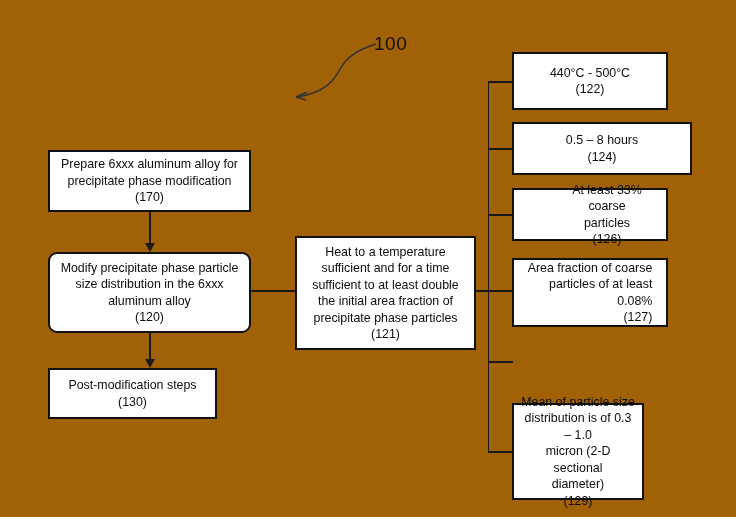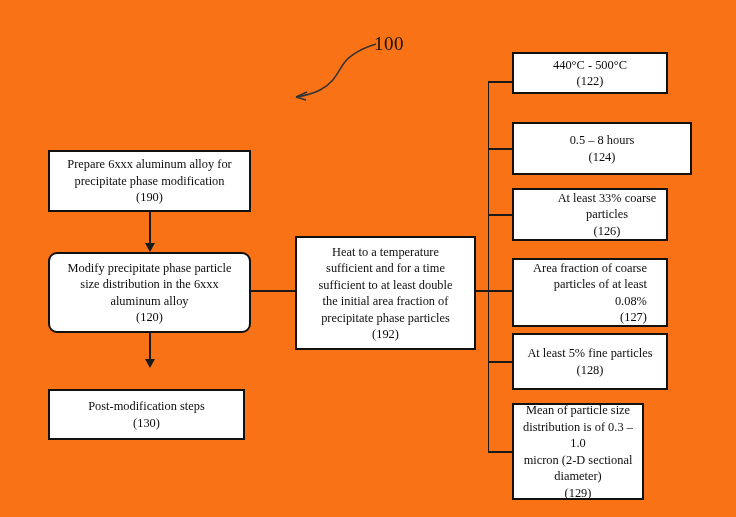--- a/index.html
+++ b/index.html
@@ -4,23 +4,23 @@
 <style>
   html, body {
     margin: 0;
     padding: 0;
     background: #ffffff;
   }
   #page {
     position: relative;
     width: 736px;
     height: 517px;
-    background: #f97316;
+    background: #a16207;
     overflow: hidden;
-    font-family: Liberation Serif, serif;
+    font-family: Liberation Sans, sans-serif;
     color: #0d0d0d;
   }
 
   .box {
     position: absolute;
     box-sizing: border-box;
     border: 2.5px solid #111111;
     background: #ffffff;
     display: flex;
     align-items: center;
@@ -31,27 +31,27 @@
     padding: 2px 6px;
   }
   .box .txt {
     display: block;
     white-space: pre-line;
   }
 
   
   #box-110 { left: 48px;  top: 150px; width: 203px; height: 62px; }
   #box-120 { left: 48px;  top: 252px; width: 203px; height: 81px; border-radius: 9px; }
-  #box-130 { left: 48px;  top: 368px; width: 197px; height: 51px; margin-top: 21px; }
+  #box-130 { left: 48px;  top: 368px; width: 169px; height: 51px; }
 
   
   #box-121 { left: 295px; top: 236px; width: 181px; height: 114px; }
 
   
-  #box-122 { left: 512px; top: 52px;  width: 156px; height: 42px; }
+  #box-122 { left: 512px; top: 52px;  width: 156px; height: 58px; }
   #box-124 { left: 512px; top: 122px; width: 180px; height: 53px; }
   #box-126 { left: 512px; top: 188px; width: 156px; height: 53px; padding-left: 40px; }
   #box-127 { left: 512px; top: 258px; width: 156px; height: 69px; text-align: right; }
   #box-128 { left: 512px; top: 333px; width: 156px; height: 57px; }
   #box-129 { left: 512px; top: 403px; width: 132px; height: 97px; }
 
   
   .vline { position: absolute; background: #1a1a1a; width: 1.6px; }
   .hline { position: absolute; background: #1a1a1a; height: 1.6px; }
 
@@ -106,21 +106,21 @@
 
   <div id="ref-100">100</div>
   <svg id="leader-100" viewBox="0 0 92 62" xmlns="http://www.w3.org/2000/svg">
     <path d="M90,4 C74,9 62,16 56,26 C50,36 46,44 34,50 C26,54 18,56 10,57" fill="none" stroke="#333333" stroke-width="1.5"></path>
     <path d="M10,57 L21,52 M10,57 L20,60" fill="none" stroke="#333333" stroke-width="1.5"></path>
   </svg>
 
   <div class="box" id="box-110">
     <span class="txt">Prepare 6xxx aluminum alloy for
 precipitate phase modification
-(190)</span>
+(170)</span>
   </div>
 
   <div class="vline" id="arrow-110-120"></div>
   <div class="arrowhead" id="ah-110-120"></div>
 
   <div class="box" id="box-120">
     <span class="txt">Modify precipitate phase particle
 size distribution in the 6xxx
 aluminum alloy
 (120)</span>
@@ -135,21 +135,21 @@
   </div>
 
   <div class="hline" id="link-120-121"></div>
 
   <div class="box" id="box-121">
     <span class="txt">Heat to a temperature
 sufficient and for a time
 sufficient to at least double
 the initial area fraction of
 precipitate phase particles
-(192)</span>
+(121)</span>
   </div>
 
   <div class="hline" id="spine-stub"></div>
   <div class="vline" id="spine"></div>
 
   <div class="hline branch" id="br-122"></div>
   <div class="hline branch" id="br-124"></div>
   <div class="hline branch" id="br-126"></div>
   <div class="hline branch" id="br-127"></div>
   <div class="hline branch" id="br-128"></div>
@@ -167,24 +167,20 @@
     <span class="txt">At least 33% coarse
 particles
 (126)</span>
   </div>
   <div class="box" id="box-127">
     <span class="txt">Area fraction of coarse
 particles of at least
 0.08%
 (127)</span>
   </div>
-  <div class="box" id="box-128">
-    <span class="txt">At least 5% fine particles
-(128)</span>
-  </div>
   <div class="box" id="box-129">
     <span class="txt">Mean of particle size
 distribution is of 0.3 – 1.0
 micron (2-D sectional
 diameter)
 (129)</span>
   </div>
 
 </div>
 

